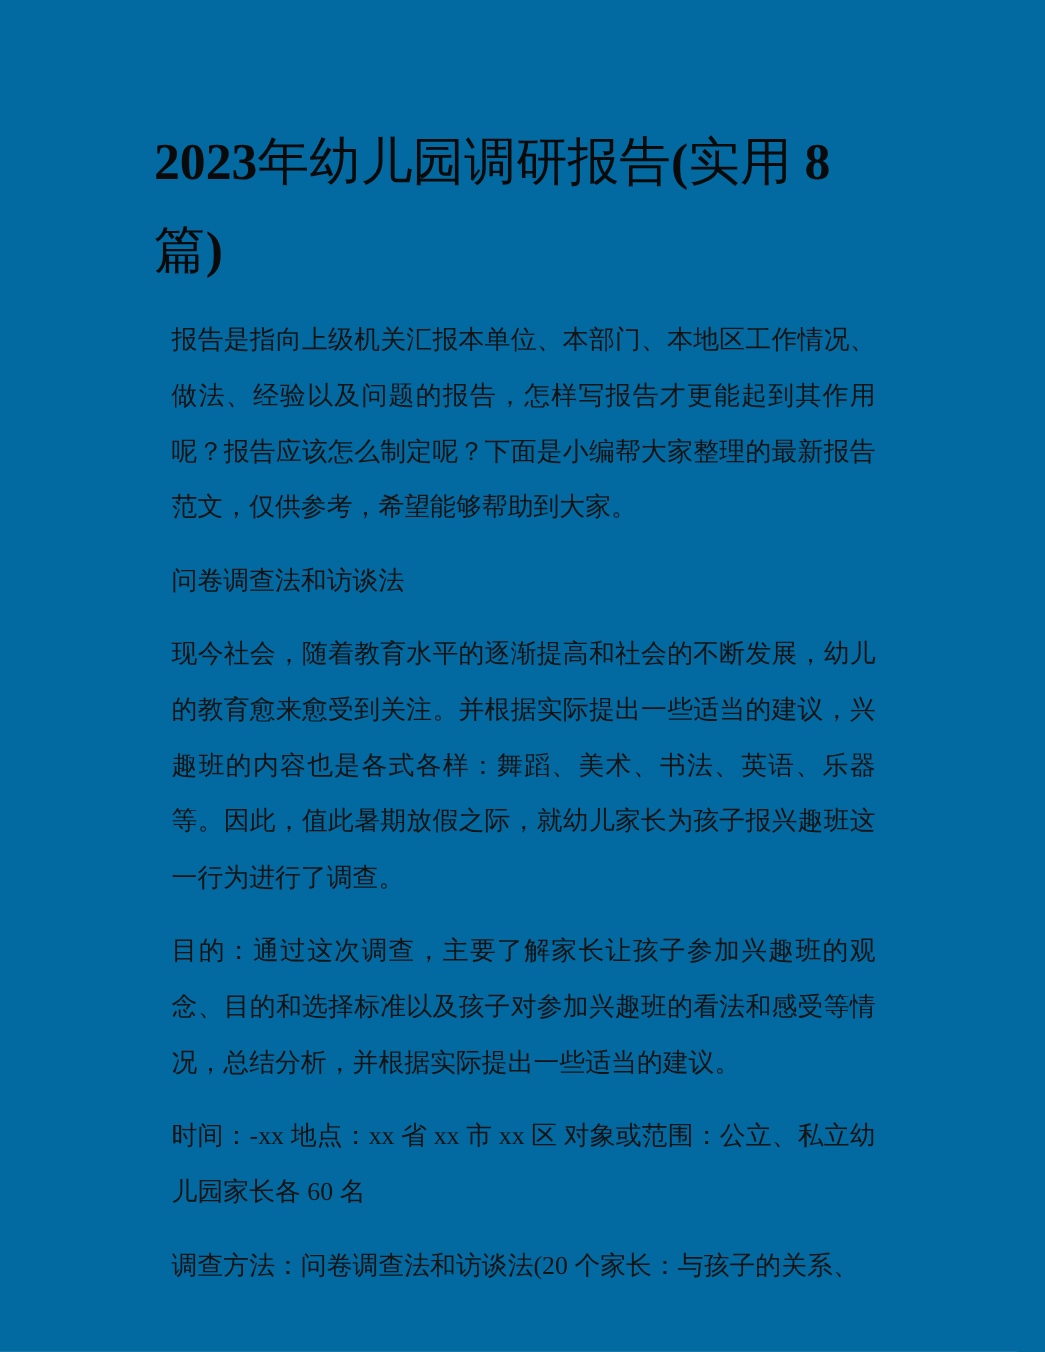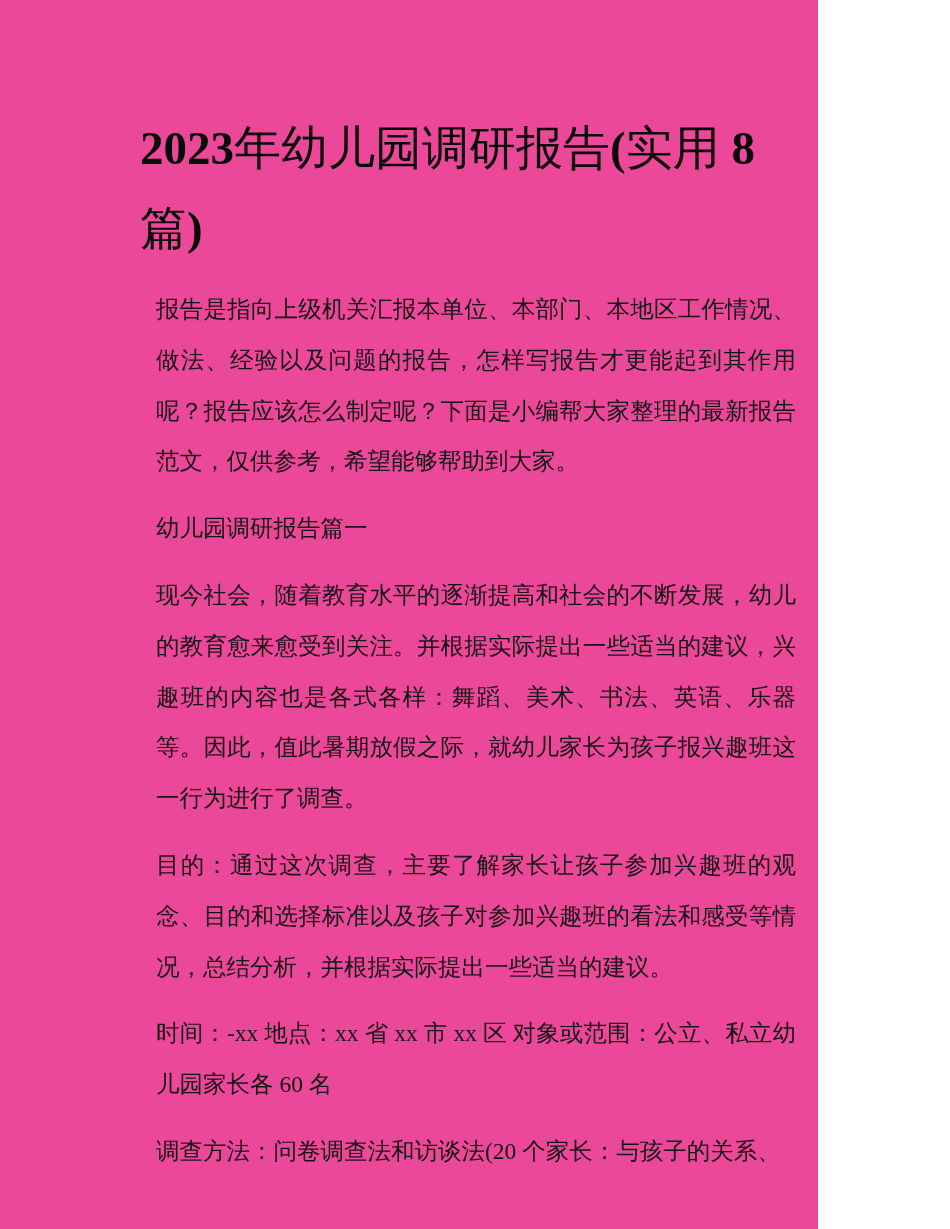--- a/index.html
+++ b/index.html
@@ -12,23 +12,23 @@
       height: 1229px;
       position: relative;
       overflow: hidden;
       font-family: "DejaVu Serif", "Liberation Serif", serif;
       color: #111111;
     }
     .page {
       position: absolute;
       left: 0;
       top: 0;
-      width: 818px;
+      width: 950px;
       height: 1229px;
-      background: #ec4899;
+      background: #0369a1;
     }
     .content {
       position: absolute;
       left: 140px;
       top: 108px;
       width: 672px;
     }
     .title {
       margin: 0;
       font-family: "Liberation Serif", "DejaVu Serif", serif;
@@ -60,20 +60,20 @@
 <body>
 
 <div class="page">
   <div class="content">
     <h1 class="title">
       <span>2023</span><span class="cjk">年幼儿园调研报告</span><span>(</span><span class="cjk">实用</span><span> 8</span><br><span class="cjk">篇</span><span>)</span>
     </h1>
 
     <div class="body">
       <p class="para">报告是指向上级机关汇报本单位、本部门、本地区工作情况、做法、经验以及问题的报告，怎样写报告才更能起到其作用呢？报告应该怎么制定呢？下面是小编帮大家整理的最新报告范文，仅供参考，希望能够帮助到大家。</p>
-      <p class="para">幼儿园调研报告篇一</p>
+      <p class="para">问卷调查法和访谈法</p>
       <p class="para">现今社会，随着教育水平的逐渐提高和社会的不断发展，幼儿的教育愈来愈受到关注。并根据实际提出一些适当的建议，兴趣班的内容也是各式各样：舞蹈、美术、书法、英语、乐器等。因此，值此暑期放假之际，就幼儿家长为孩子报兴趣班这一行为进行了调查。</p>
       <p class="para">目的：通过这次调查，主要了解家长让孩子参加兴趣班的观念、目的和选择标准以及孩子对参加兴趣班的看法和感受等情况，总结分析，并根据实际提出一些适当的建议。</p>
       <p class="para">时间：-xx 地点：xx 省 xx 市 xx 区 对象或范围：公立、私立幼儿园家长各 60 名</p>
       <p class="para">调查方法：问卷调查法和访谈法(20 个家长：与孩子的关系、</p>
     </div>
   </div>
 </div>
 
 </body></html>

